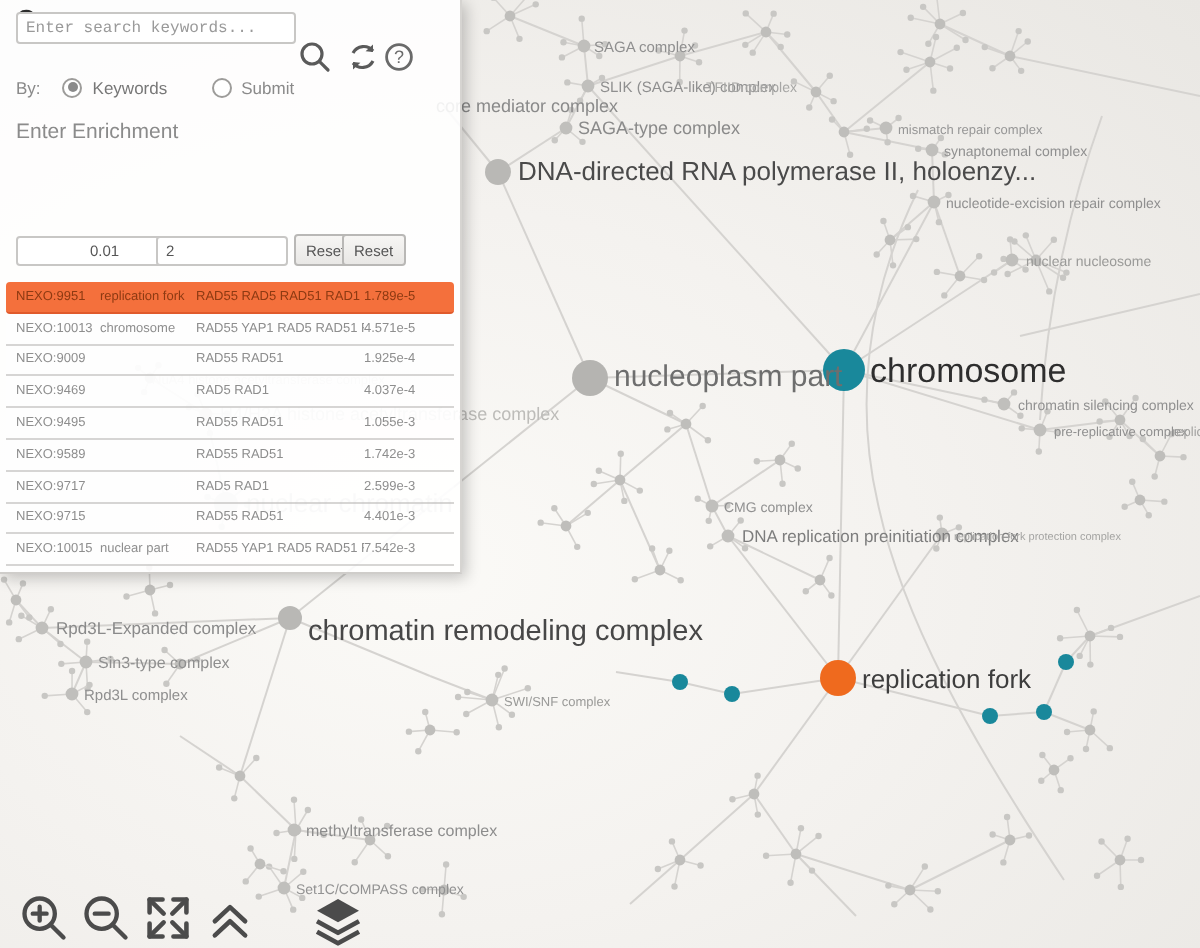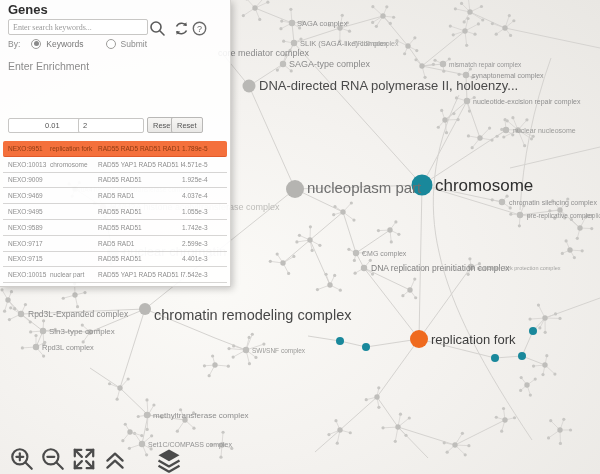--- a/index.html
+++ b/index.html
@@ -8,23 +8,23 @@
     background:radial-gradient(ellipse at 35% 60%, #fbfaf7 0%, #f4f2ef 45%, #e9e7e3 100%);
     overflow:hidden;}
   #graph{position:absolute;left:0;top:0;overflow:hidden;}
 
   
   .panel{position:absolute;left:0;top:0;width:230px;height:286px;
     background:rgba(255,255,255,0.88);
     border-right:1px solid #d6d4d1;border-bottom:1px solid #cfcdca;
     box-shadow:2px 2px 7px rgba(0,0,0,0.22);z-index:5;}
   .panel-title{position:absolute;left:8px;top:2px;font-size:13px;font-weight:bold;color:#2d2d2d;}
-  .search-input{position:absolute;left:8px;top:19px;width:130px;height:12px;
+  .search-input{position:absolute;left:8px;top:6px;width:130px;height:12px;
     border:1px solid #c8c7c5;border-radius:2px;font-size:8px;padding:1px 4px;color:#444;
-    background:#fff;font-family:Liberation Serif, serif;}
+    background:#fff;font-family:Liberation Mono, monospace;}
   .search-input::placeholder{color:#9a9a9a;}
   .icon-btn{position:absolute;top:20px;width:17px;height:17px;border:none;background:transparent;
     padding:0;cursor:pointer;}
   .icon-search{left:149px;} .icon-refresh{left:173px;} .icon-help{left:191px;}
   .by-row{position:absolute;left:8px;top:38px;height:11px;display:flex;align-items:center;
     font-size:8.5px;color:#8a8a8a;}
   .radio{display:inline-block;width:8px;height:8px;border:1px solid #9d9c9a;border-radius:50%;
     background:#fff;position:relative;}
   .radio.checked::after{content:"";position:absolute;left:1.5px;top:1.5px;width:5px;height:5px;
     border-radius:50%;background:#8a8a8a;}

